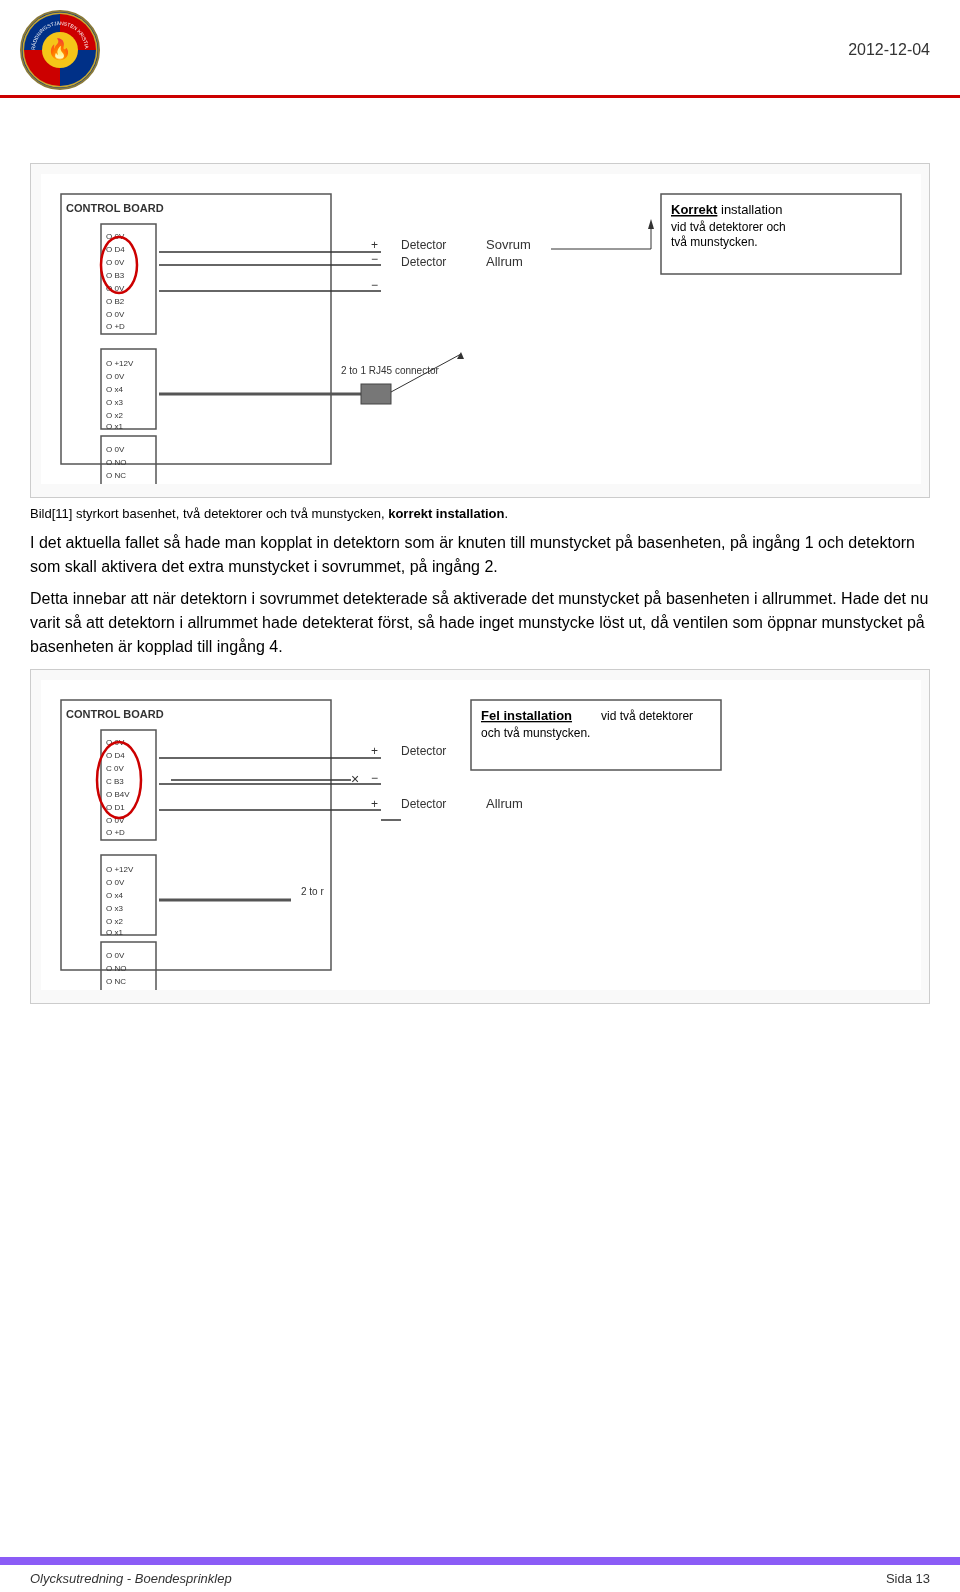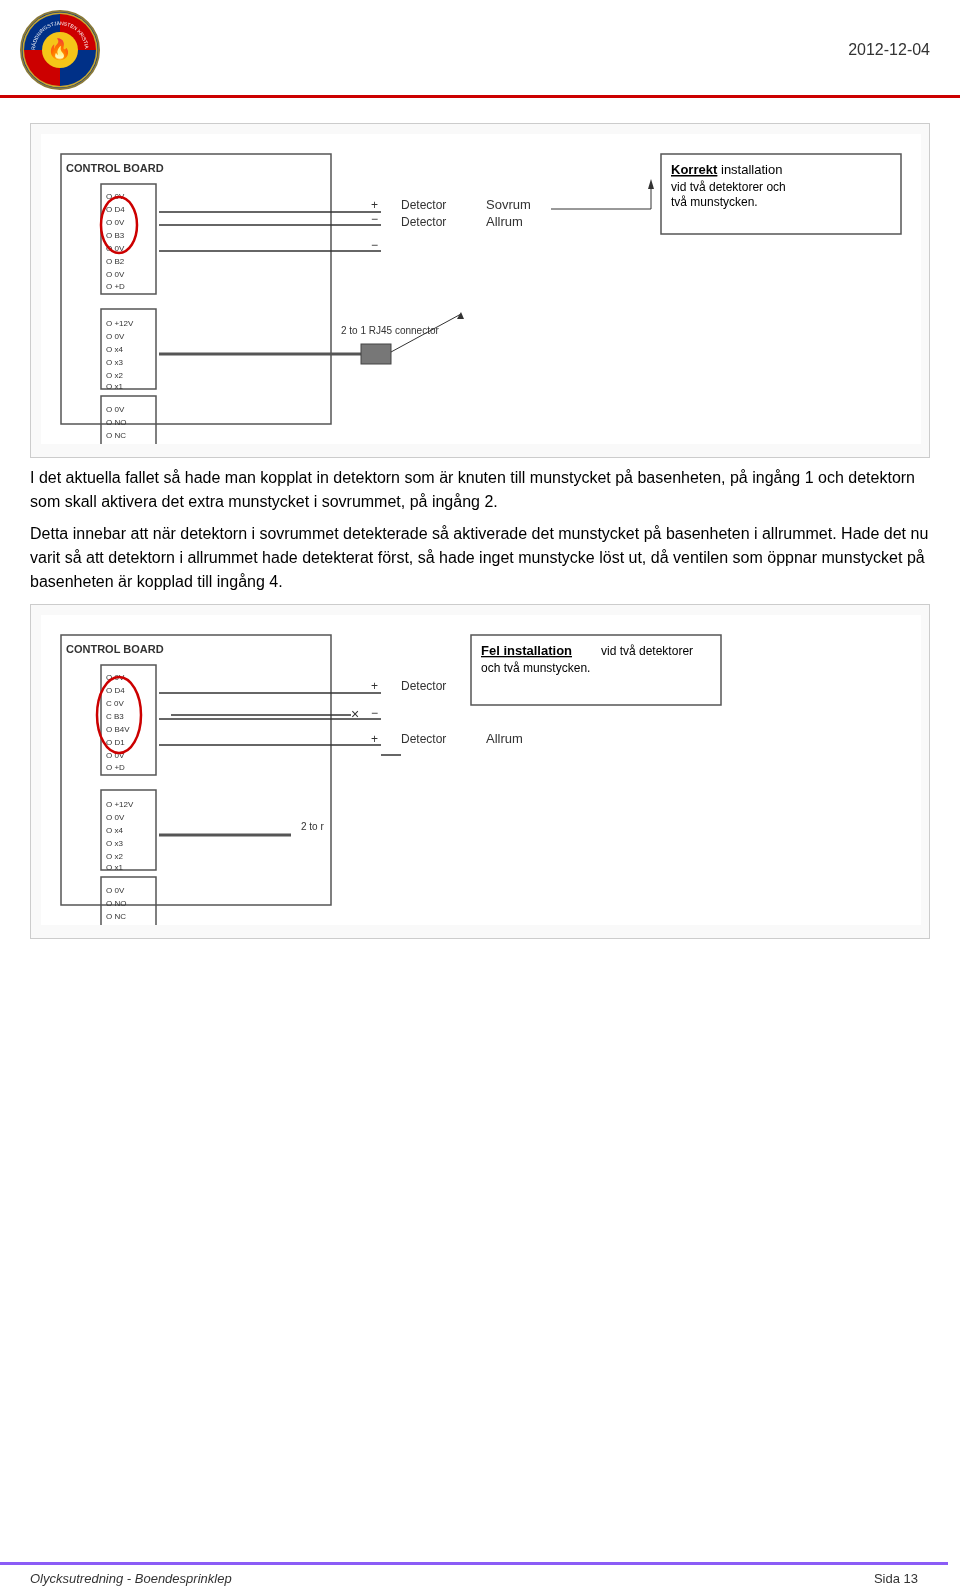--- a/index.html
+++ b/index.html
@@ -27,20 +27,21 @@
     }
     .header-date {
       font-size: 16px;
       font-weight: normal;
       color: #333;
     }
 
     
     .main-content {
       padding: 15px 30px 15px 30px;
+      margin-top: 40px;
     }
 
     
     .diagram-container {
       border: 1px solid #ccc;
       margin: 10px 0 8px 0;
       padding: 10px;
       background: #f9f9f9;
       position: relative;
     }
@@ -50,22 +51,22 @@
       margin: 8px 0;
       line-height: 1.5;
       font-size: 16px;
     }
 
     
     .footer {
       position: absolute;
       bottom: 0;
       left: 0;
-      right: 12px;
-      border-top: 3px solid #8b5cf6;
+      right: 0;
+      border-top: 8px solid #8b5cf6;
       display: flex;
       justify-content: space-between;
       align-items: flex-start;
       padding: 6px 30px;
       background: #fff;
     }
     .footer-left {
       font-size: 13px;
       font-style: italic;
       color: #333;
@@ -179,20 +180,23 @@
       <line x1="350" y1="218" x2="420" y2="180" stroke="#333" stroke-width="1"></line>
       <polygon points="420,178 416,185 423,185" fill="#333"></polygon>
       <text x="300" y="200" font-size="10" fill="#333">2 to 1 RJ45 connector</text>
 
       <rect x="40" y="330" width="35" height="30" fill="#f0f0f0" stroke="#555" stroke-width="1.5"></rect>
       <rect x="130" y="330" width="35" height="30" fill="#f0f0f0" stroke="#555" stroke-width="1.5"></rect>
 
     </svg>
   </div>
 
+  <p class="caption">
+    <span>Bild[11] styrkort basenhet, två detektorer och två munstycken, </span><strong>korrekt installation</strong><span>.</span>
+  </p>
 
   <p class="paragraph">I det aktuella fallet så hade man kopplat in detektorn som är knuten till munstycket på basen­heten, på ingång 1 och detektorn som skall aktivera det extra munstycket i sovrummet, på ingång 2.</p>
 
   <p class="paragraph">Detta innebar att när detektorn i sovrummet detekterade så aktiverade det munstycket på bas­enheten i allrummet. Hade det nu varit så att detektorn i allrummet hade detekterat först, så hade inget munstycke löst ut, då ventilen som öppnar munstycket på basenheten är kopplad till ingång 4.</p>
 
   <div class="diagram-container">
     <svg width="880" height="310" viewBox="0 0 880 310" style="background:#fff;">
 
       <rect x="20" y="20" width="270" height="270" fill="none" stroke="#555" stroke-width="1.5"></rect>
       <text x="25" y="38" font-size="11" font-weight="bold" fill="#333" font-family="Arial">CONTROL BOARD</text>

